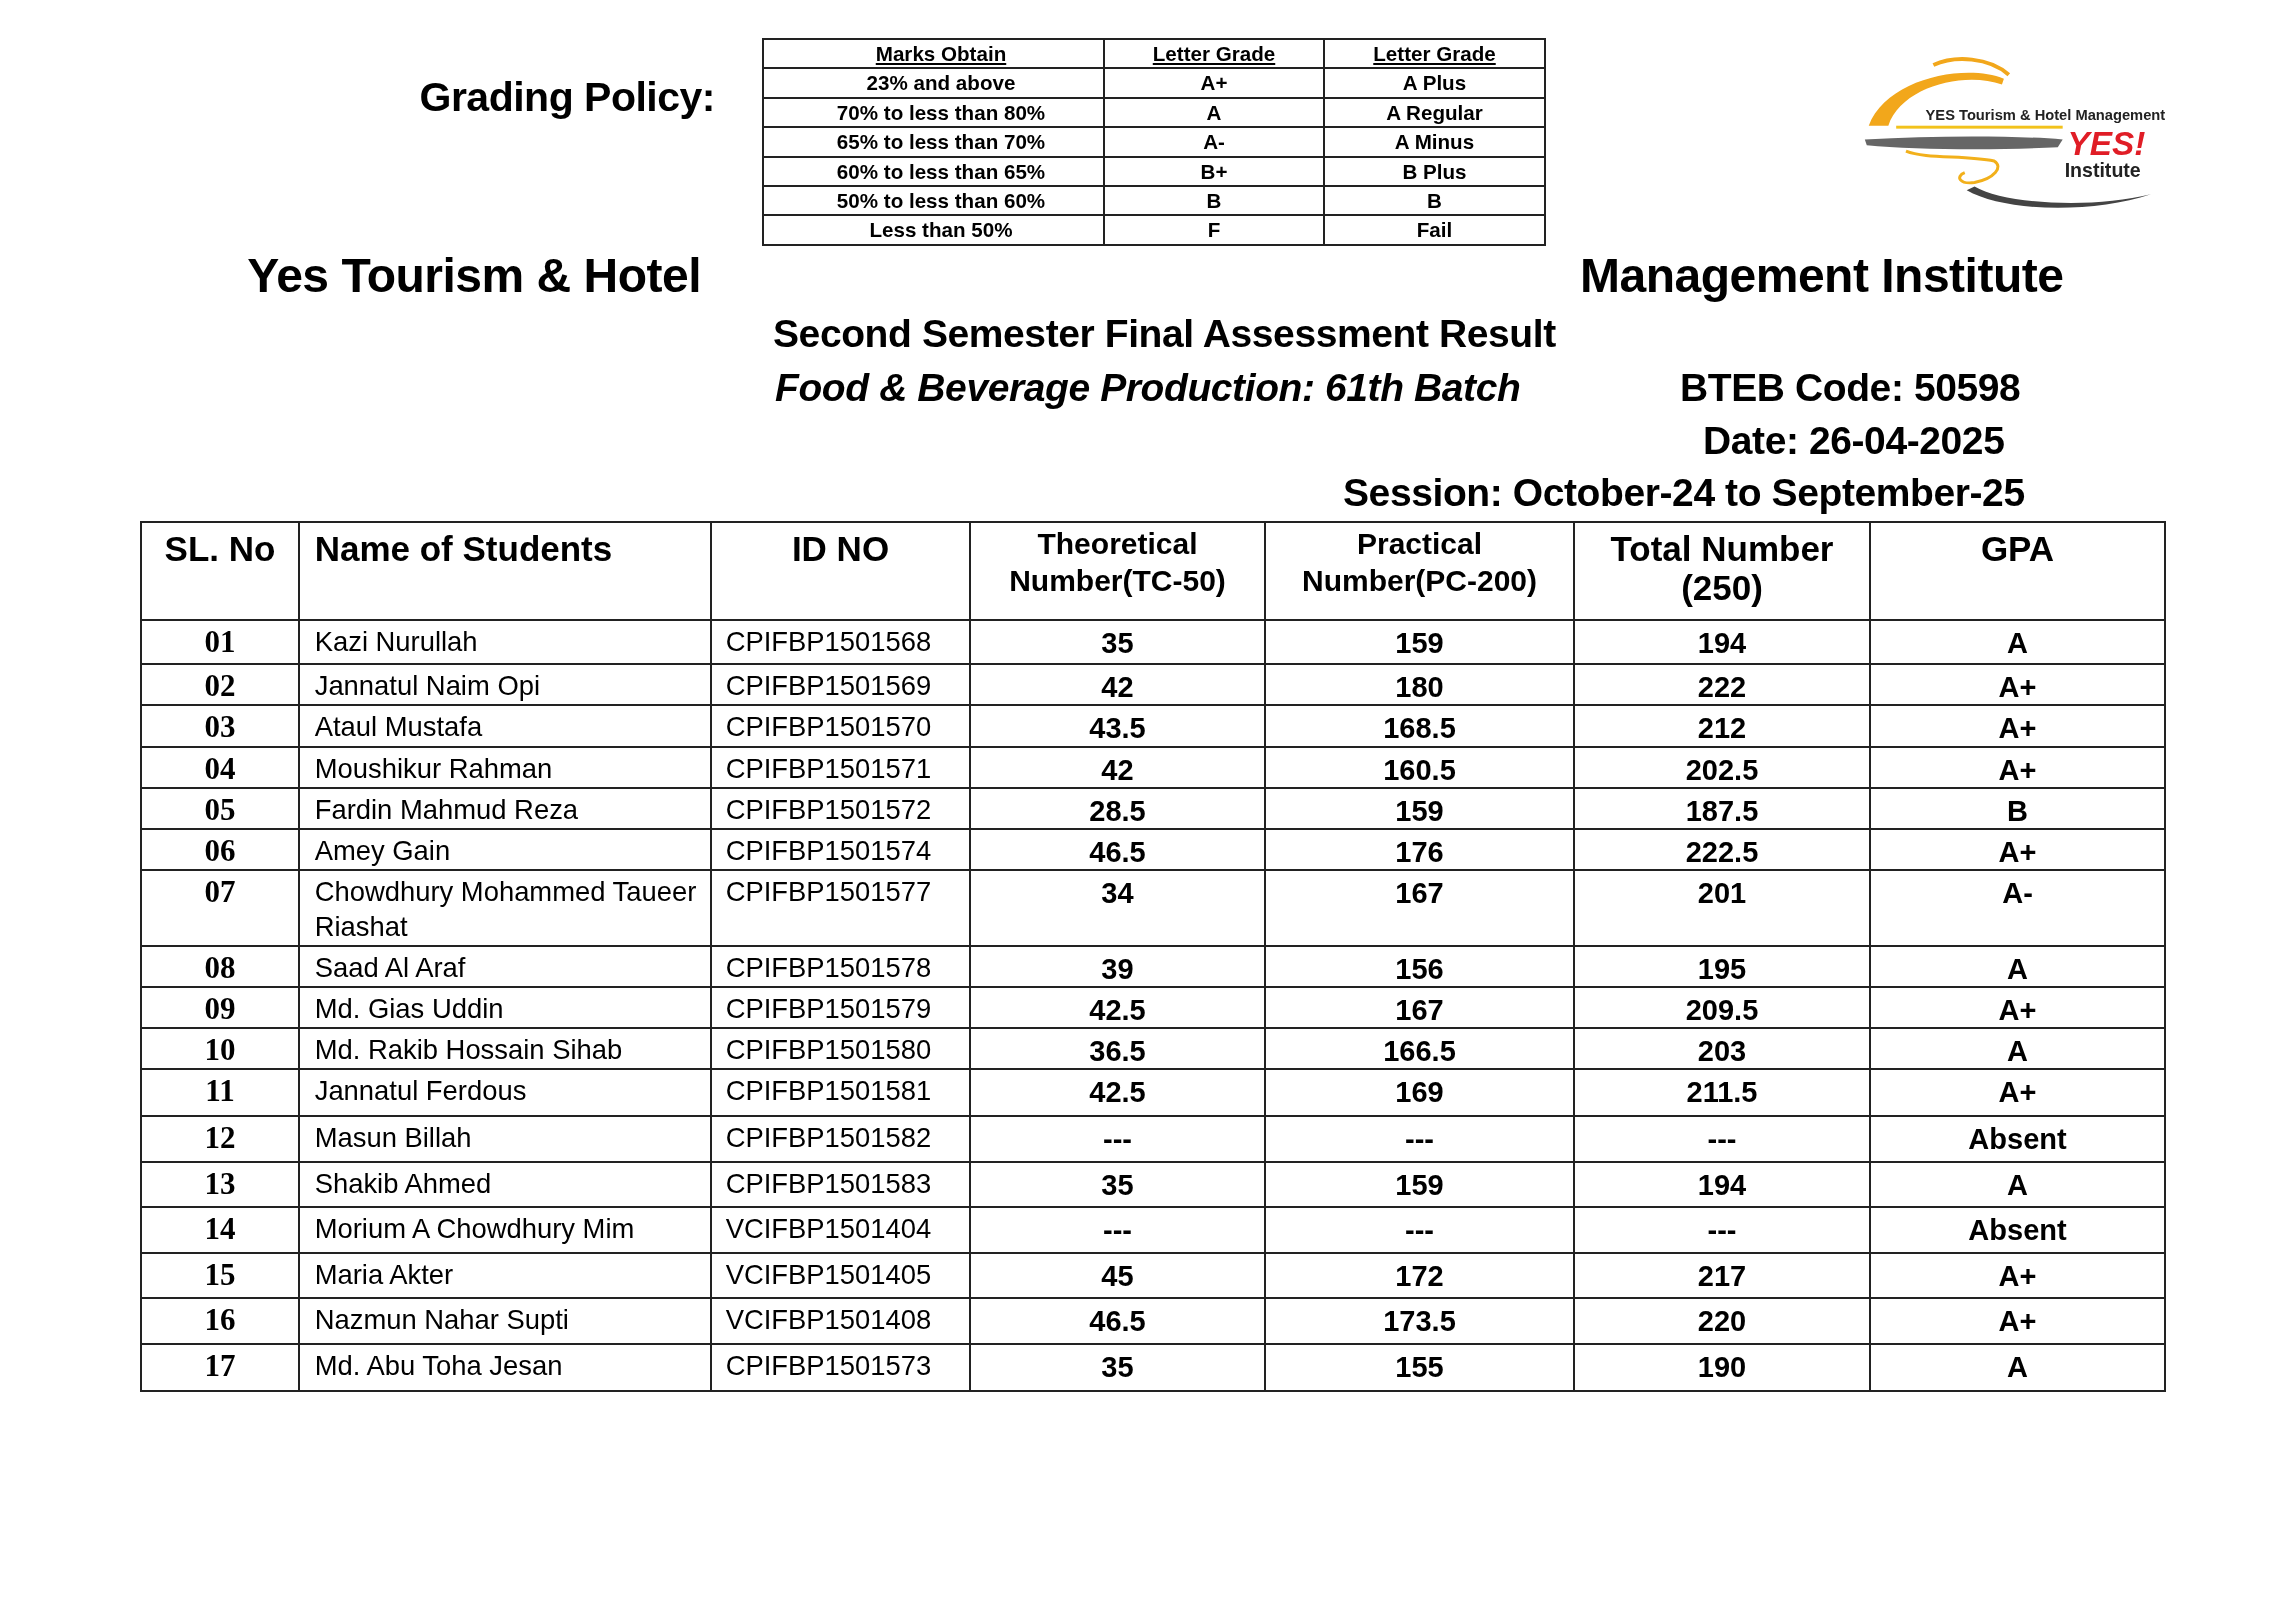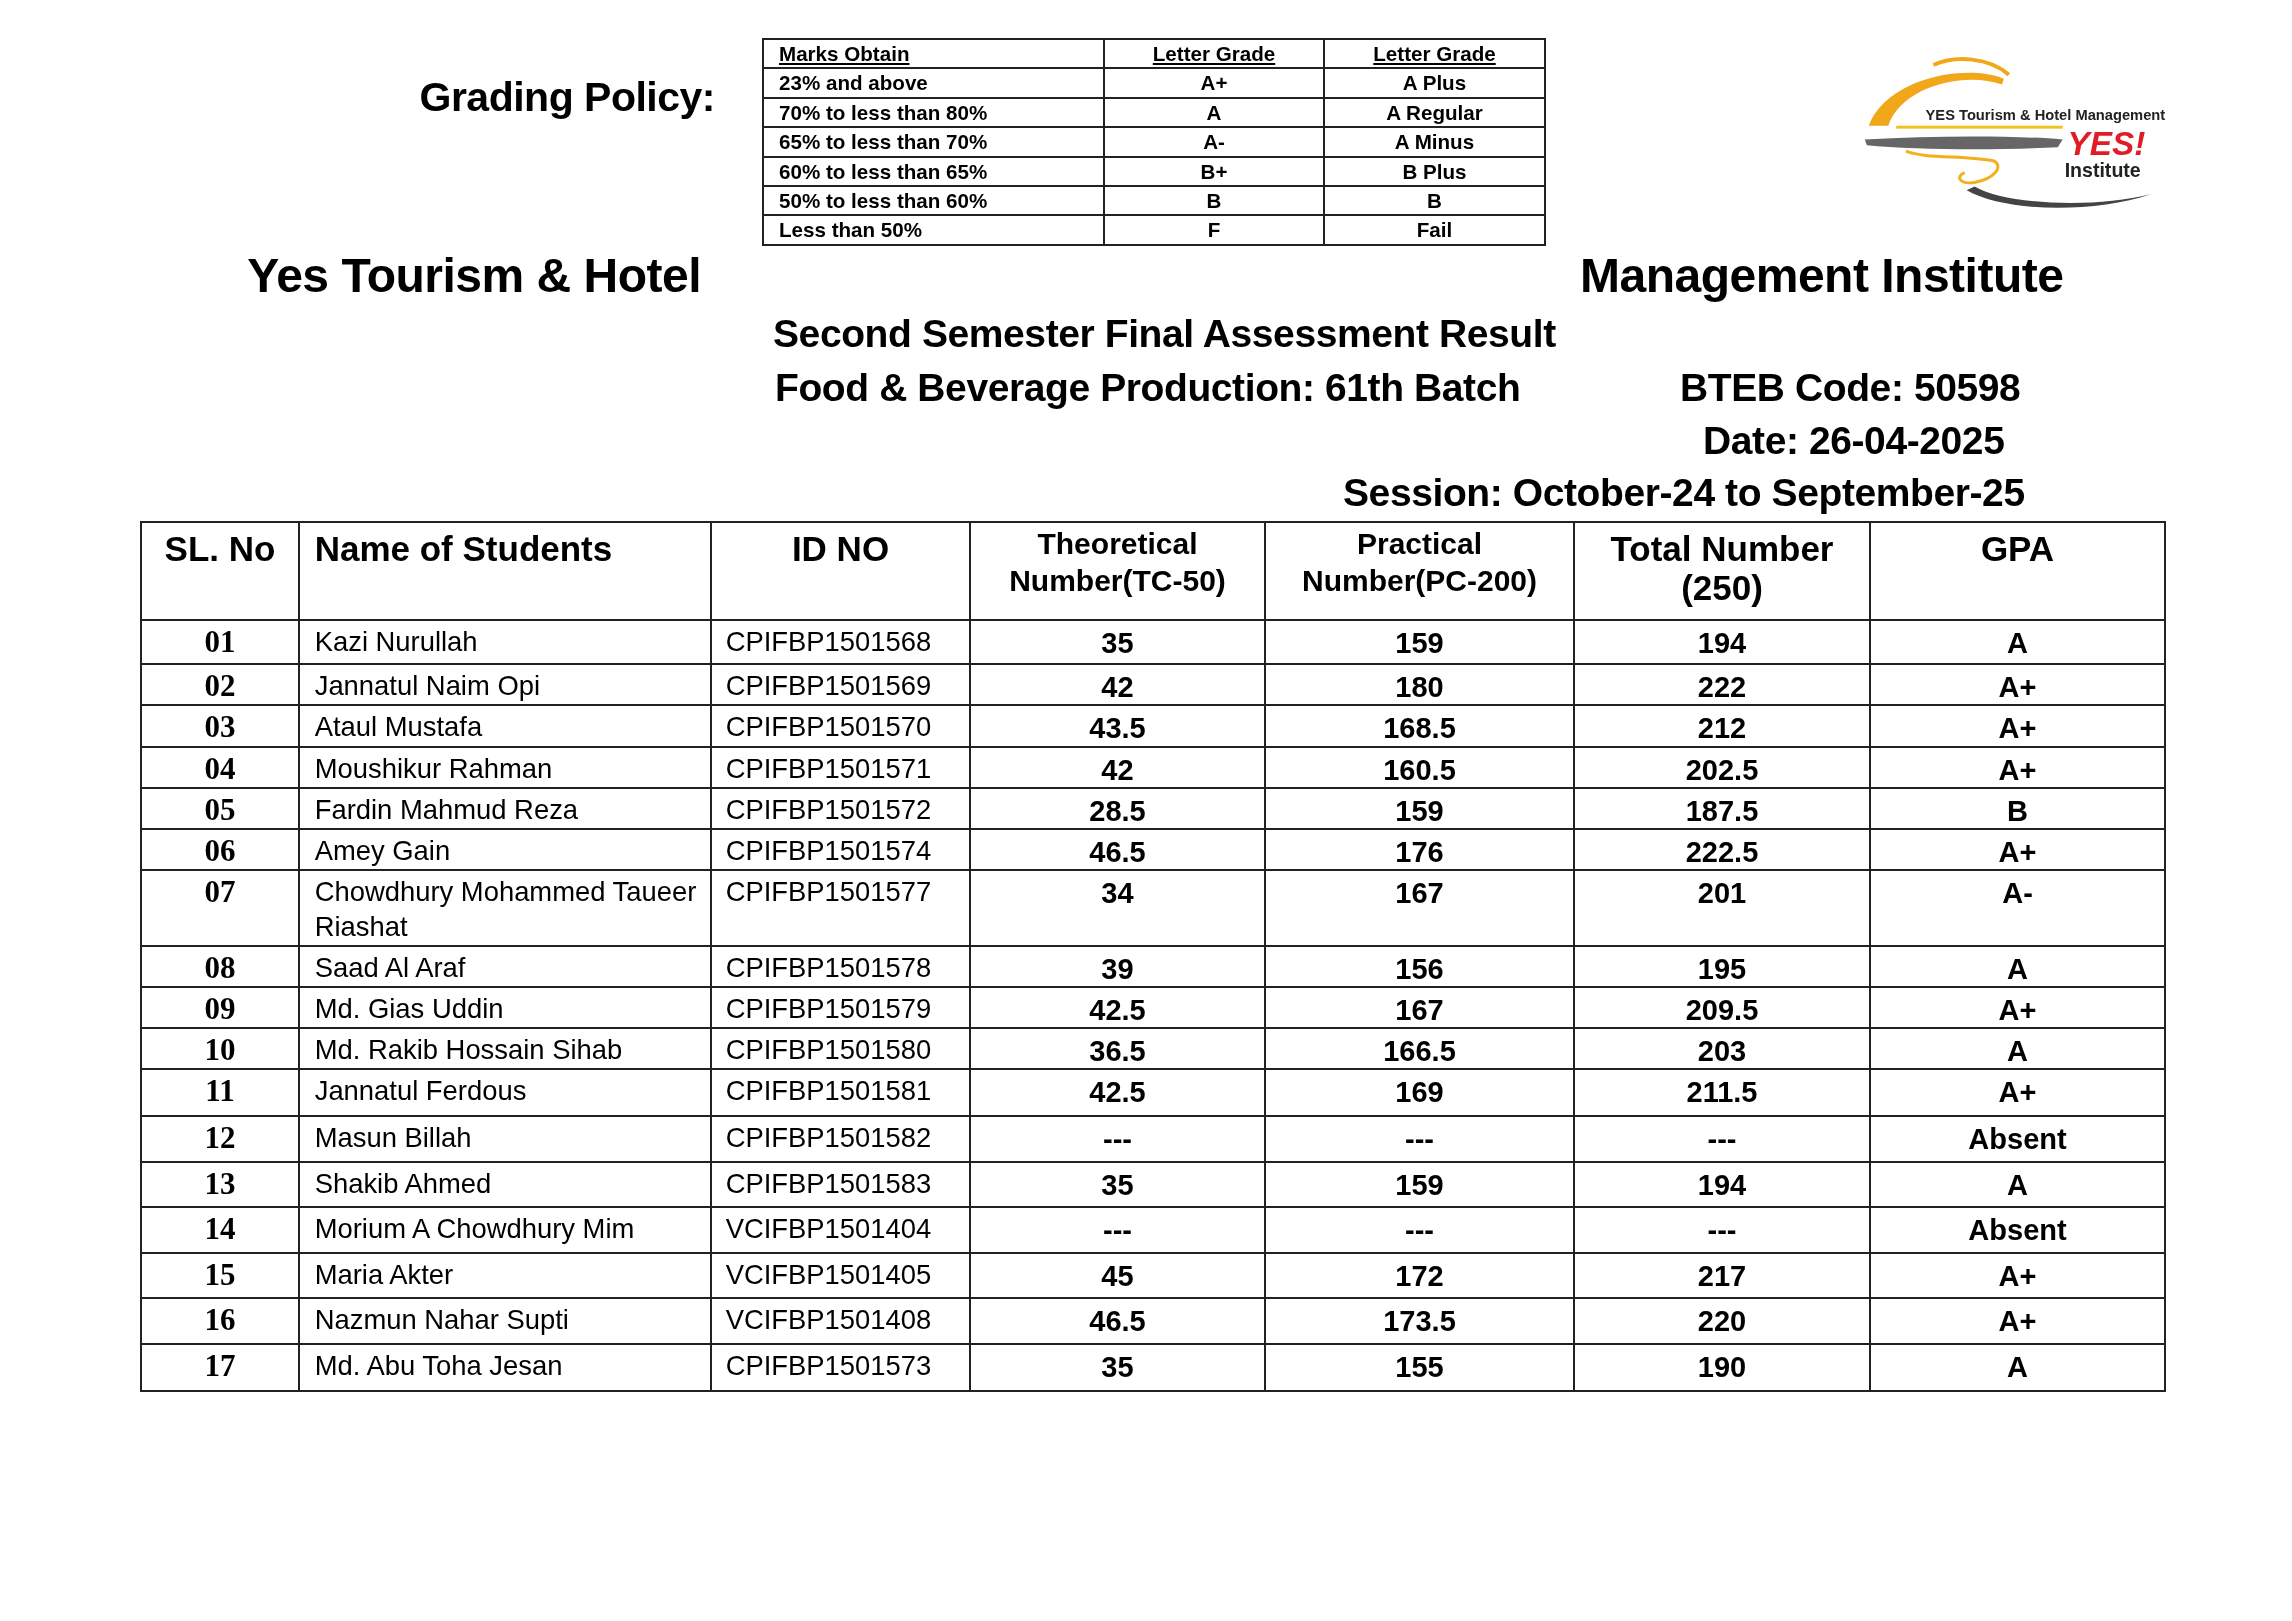--- a/index.html
+++ b/index.html
@@ -5,28 +5,28 @@
   html, body { margin: 0; padding: 0; background: #ffffff; }
   body { width: 2293px; height: 1621px; position: relative; overflow: hidden;
          font-family: "Liberation Sans", "DejaVu Sans", sans-serif; color: #000; }
   .abs { position: absolute; }
 
   
   .grading-title { left: 294px; top: 74px; width: 421px; text-align: right; font-size: 41px; font-weight: bold; letter-spacing: -0.5px; }
   .inst-left { left: 211px; top: 248px; width: 490px; text-align: right; font-size: 48px; font-weight: bold; letter-spacing: -0.5px; }
   .inst-right { left: 1580px; top: 248px; font-size: 48px; font-weight: bold; letter-spacing: -0.5px; white-space: nowrap; }
   .sub1 { left: 773px; top: 312px; font-size: 39px; font-weight: bold; white-space: nowrap; letter-spacing: -0.4px; }
-  .sub2 { left: 775px; top: 366px; font-size: 39px; font-weight: bold; white-space: nowrap; letter-spacing: -0.4px; }
+  .sub2 { left: 775px; top: 366px; font-size: 39px; font-weight: bold; white-space: nowrap; letter-spacing: -0.4px; font-style: italic; }
   .bteb { left: 1680px; top: 366px; font-size: 39px; font-weight: bold; white-space: nowrap; letter-spacing: -0.4px; }
   .date { left: 1703px; top: 419px; font-size: 39px; font-weight: bold; white-space: nowrap; letter-spacing: -0.4px; }
   .session { left: 1343px; top: 471px; font-size: 39px; font-weight: bold; white-space: nowrap; letter-spacing: -0.4px; text-align: center; }
 
   
   .gp { position: absolute; left: 762px; top: 38px; border-collapse: collapse; }
-  .gp td { border: 2px solid #222; height: 27.4px; padding: 0 0 0 15px; font-size: 20.6px; font-weight: bold; line-height: 27.4px; white-space: nowrap; }
+  .gp td { border: 2px solid #222; height: 27.4px; padding: 0 0 0 15px; font-size: 20.6px; font-weight: bold; line-height: 27.4px; white-space: nowrap; text-align: center; }
   .gp td.c { text-align: center; padding: 0; }
   .gp td.u { text-decoration: underline; }
   .gp col.c1 { width: 341px; } .gp col.c2 { width: 220px; } .gp col.c3 { width: 221px; }
 
   
   .logo { left: 1857px; top: 57px; width: 333px; height: 157px; }
 
   
   .rt { position: absolute; left: 140px; top: 521px; border-collapse: collapse; table-layout: fixed; }
   .rt th, .rt td { border: 2px solid #222; vertical-align: top; }

